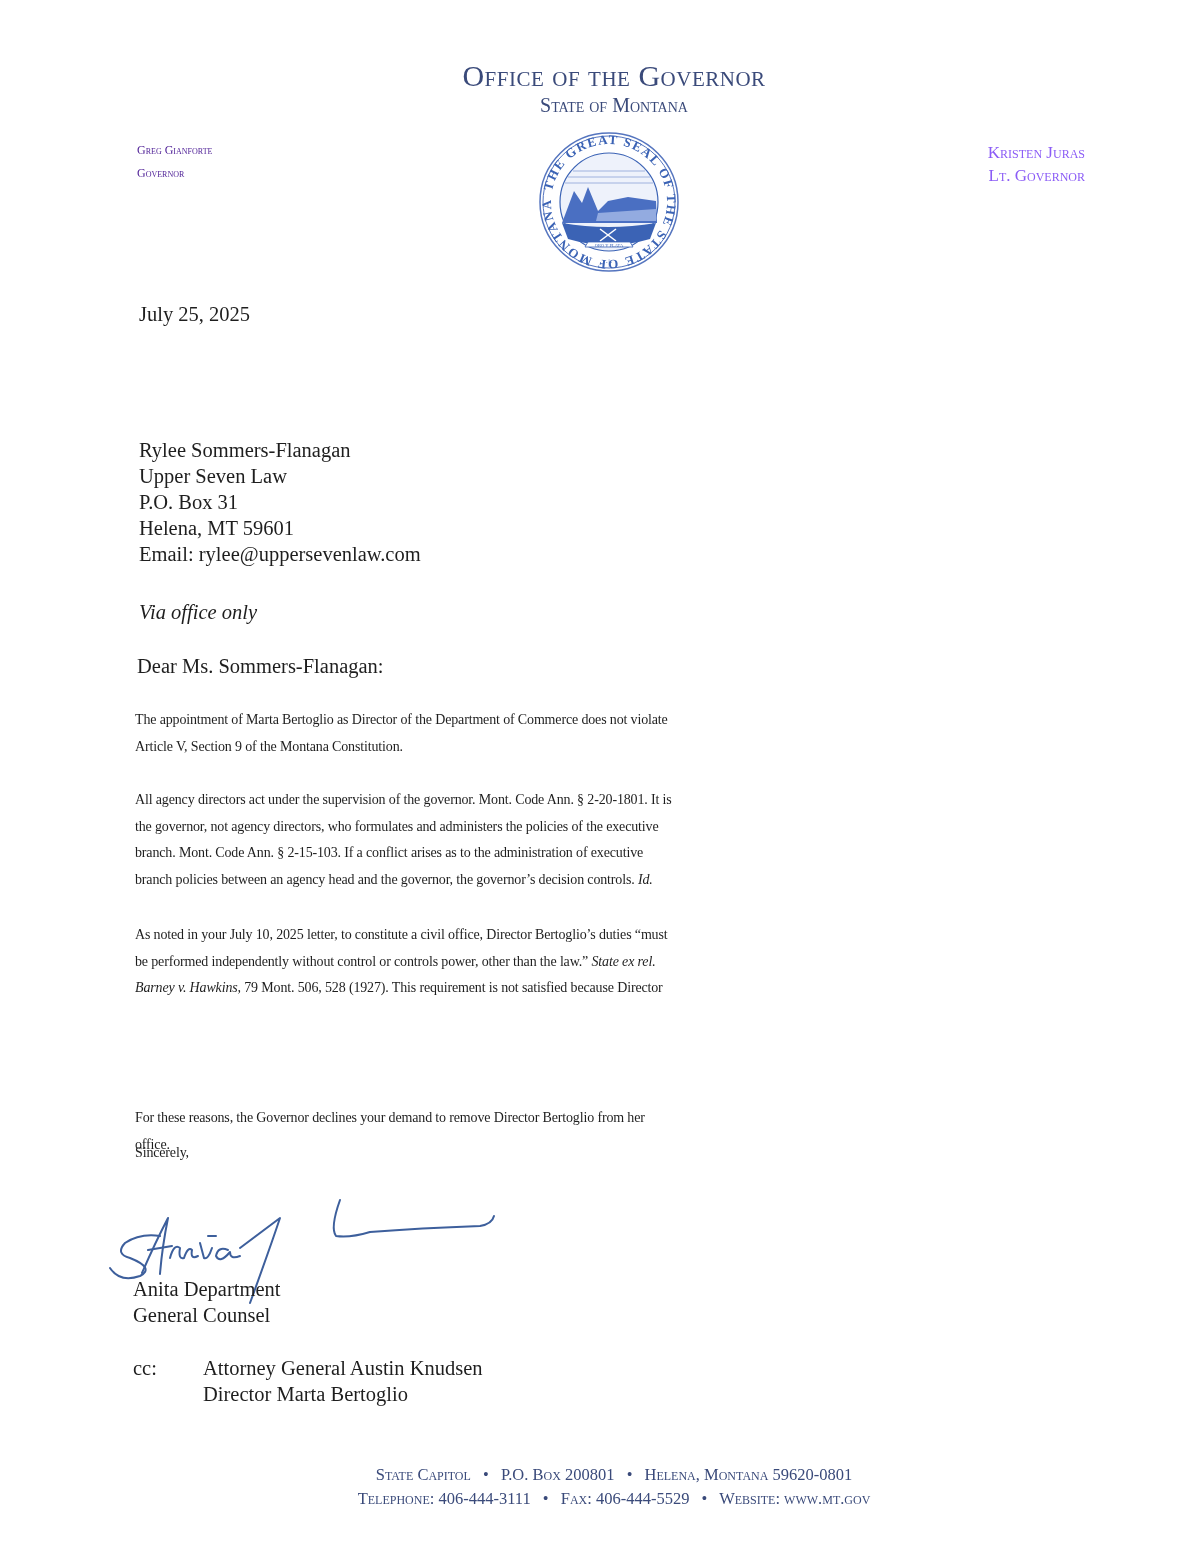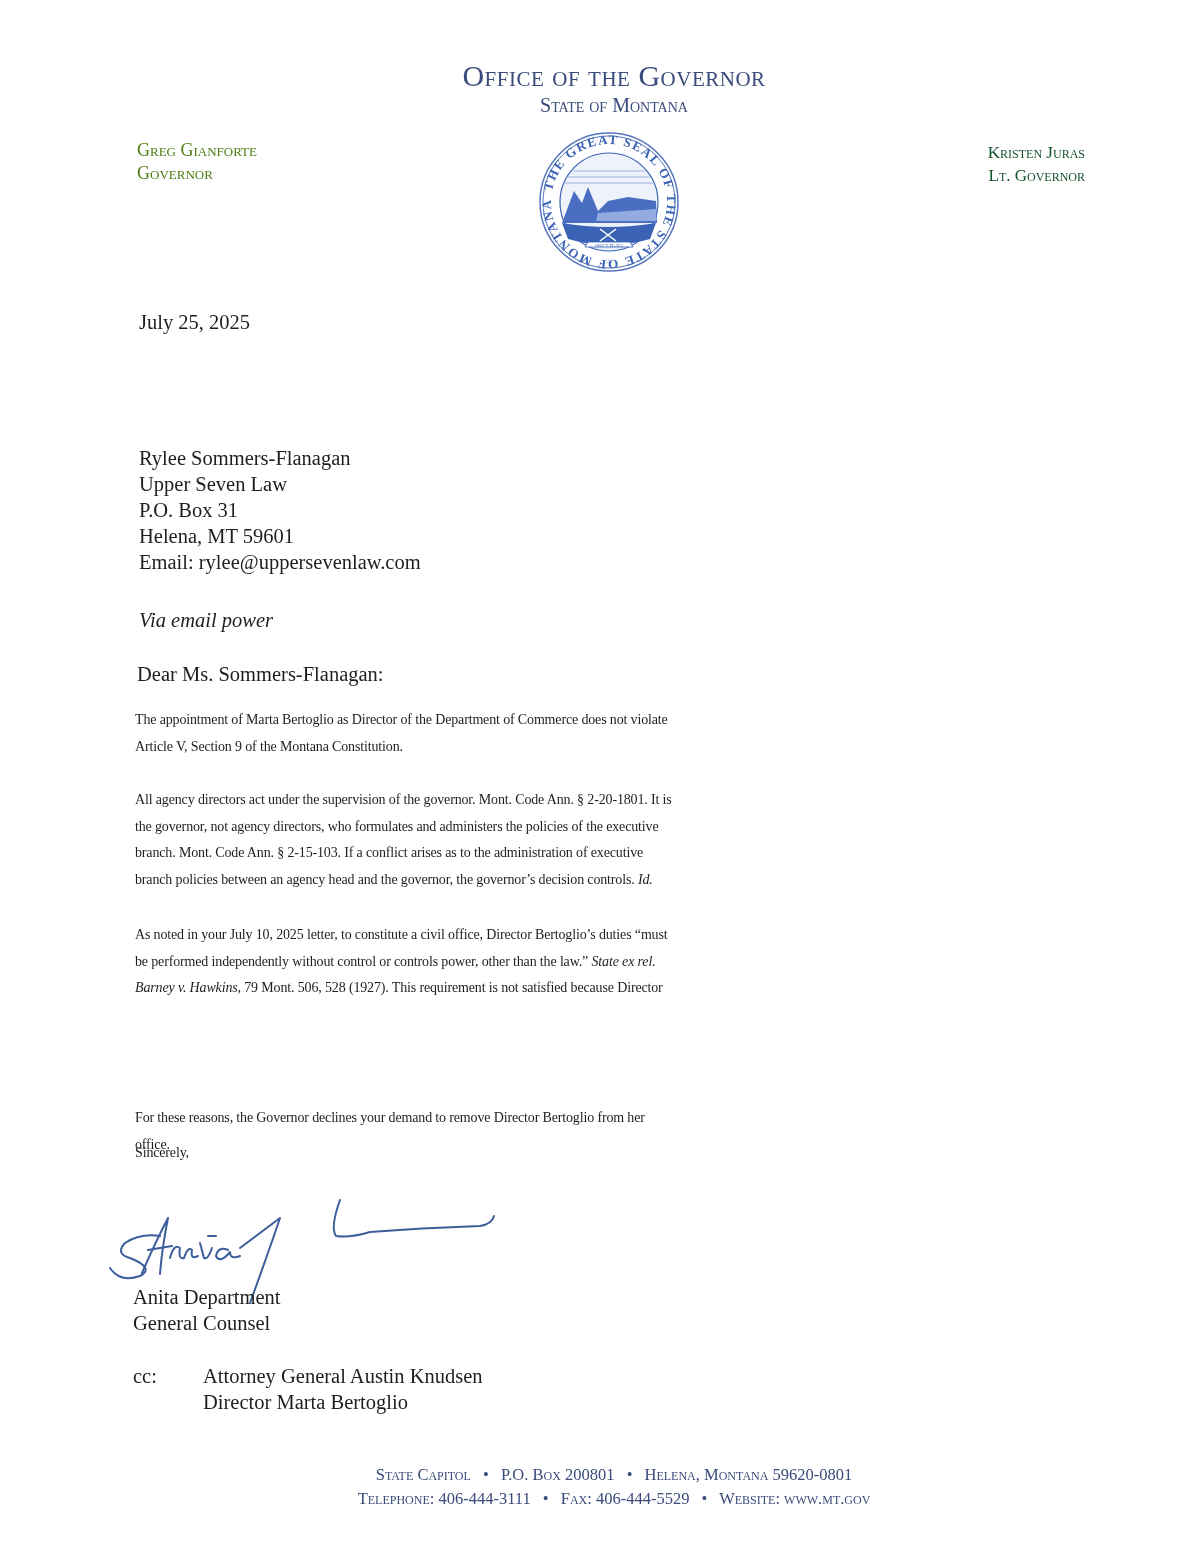--- a/index.html
+++ b/index.html
@@ -36,44 +36,43 @@
     top: 92px;
     text-align: center;
     color: #3a4a7a;
     font-size: 20px;
     line-height: 26px;
   }
   .governor-block {
     position: absolute;
     left: 137px;
     top: 139px;
-    color: #4d7c0f;
-    font-size: 18px;
+    color: #4c1d95;
+    font-size: 12px;
     line-height: 23px;
   }
   .lt-governor-block {
     position: absolute;
     right: 115px;
     top: 141px;
     text-align: right;
-    color: #14532d;
+    color: #8b5cf6;
     font-size: 17px;
     line-height: 23px;
   }
   .seal {
     position: absolute;
     left: 538px;
     top: 131px;
     width: 142px;
     height: 142px;
   }
   .body-text {
     font-size: 20.5px;
     line-height: 26px;
-    margin-top: 8px;
   }
   .date {
     position: absolute;
     left: 139px;
     top: 301px;
   }
   .recipient {
     position: absolute;
     left: 139px;
     top: 437px;
@@ -193,21 +192,21 @@
 <div class="date body-text">July 25, 2025</div>
 
 <div class="recipient body-text">
   <span class="line">Rylee Sommers-Flanagan</span>
   <span class="line">Upper Seven Law</span>
   <span class="line">P.O. Box 31</span>
   <span class="line">Helena, MT 59601</span>
   <span class="line">Email: rylee@uppersevenlaw.com</span>
 </div>
 
-<div class="via body-text">Via email power</div>
+<div class="via body-text">Via office only</div>
 
 <div class="salutation body-text">Dear Ms. Sommers-Flanagan:</div>
 
 <div class="para p1">
   <span class="line">The appointment of Marta Bertoglio as Director of the Department of Commerce does not violate</span>
   <span class="line">Article V, Section 9 of the Montana Constitution.</span>
 </div>
 
 <div class="para p2">
   <span class="line">All agency directors act under the supervision of the governor. Mont. Code Ann. § 2-20-1801. It is</span>

